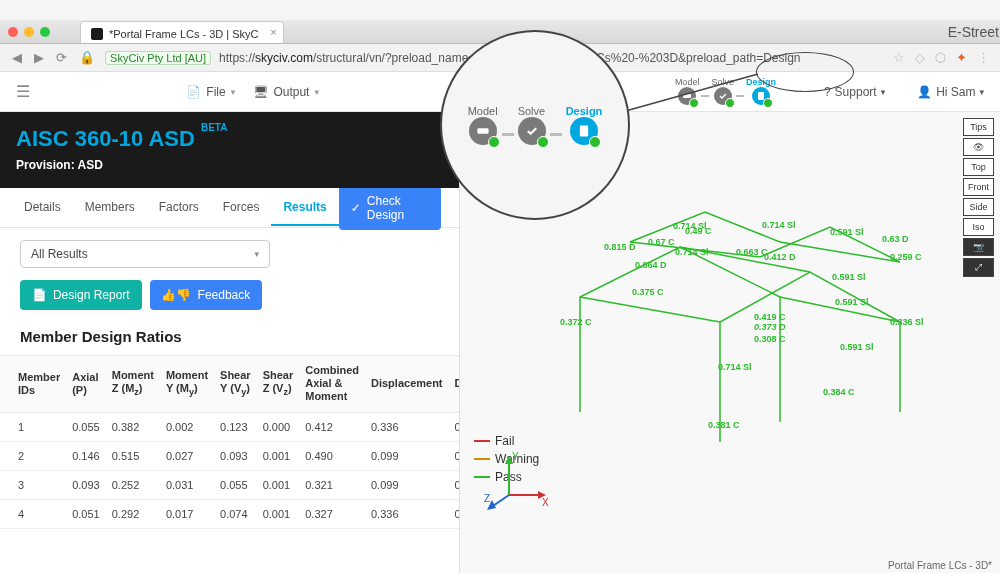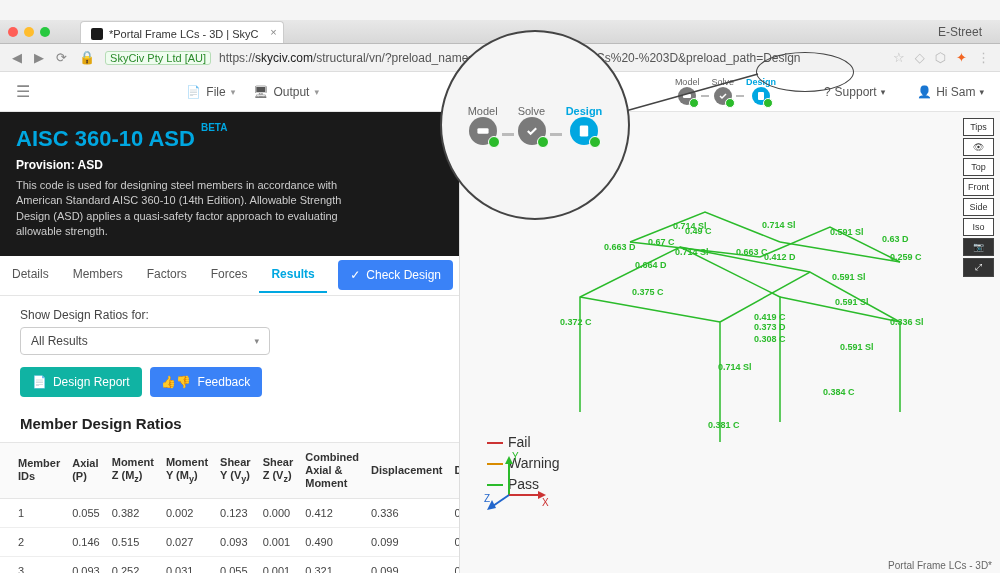--- a/index.html
+++ b/index.html
@@ -6,21 +6,21 @@
 body { font-family: -apple-system, BlinkMacSystemFont, "Segoe UI", Helvetica, Arial, sans-serif; font-size: 13px; color: #333; background: #f5f5f5; width: 1000px; height: 573px; overflow: hidden; position: relative; }
 
 
 .browser-top { height: 24px; background: linear-gradient(#e8e8e8,#d8d8d8); border-bottom: 1px solid #bbb; display: flex; align-items: center; padding-left: 8px; margin-top: 20px; }
 .traffic { display: flex; gap: 6px; }
 .traffic span { width: 10px; height: 10px; border-radius: 50%; }
 .tl-red { background: #ff5f57; } .tl-yel { background: #ffbd2e; } .tl-grn { background: #28c940; }
 .tab { margin-left: 30px; background: #fff; border: 1px solid #ccc; border-bottom: none; height: 22px; padding: 3px 24px 0 10px; font-size: 11px; border-radius: 4px 4px 0 0; display:flex; align-items:center; gap:6px; position:relative; }
 .tab .fav { width:12px;height:12px;background:#1a1a1a;border-radius:2px;}
 .tab .x { position:absolute; right:6px; top:4px; font-size:11px; color:#888;}
-.browser-right { margin-left:auto; padding-right:18px; font-size:12px; color:#555;}
+.browser-right { margin-left:auto; padding-right:1px; font-size:14px; color:#555;}
 .addr { height: 28px; background: #f2f2f2; border-bottom:1px solid #ddd; display:flex; align-items:center; gap:8px; padding:0 10px; font-size:12px;}
 .addr .nav-ico { color:#888; font-size:13px; padding:0 2px;}
 .addr .url-bar { flex:0 0 auto; display:flex; align-items:center; gap:6px; font-size:12px; }
 .addr .secure { color:#2a8a2a; font-size:11px; padding:0 4px; border:1px solid #b6dcb6; border-radius:3px; background:#effcef;}
 .addr .url { color:#555; }
 .addr .url b { color:#222; font-weight:500;}
 .addr .right-icons { margin-left:auto; display:flex; gap:10px; color:#bbb; font-size:13px;}
 .addr .right-icons .orange{color:#f26522;}
 
 
@@ -41,21 +41,21 @@
 
 .main { display:flex; height: calc(573px - 24px - 28px - 40px); position:relative;}
 .left { width:460px; background:#fff; display:flex; flex-direction:column; overflow:hidden; border-right:1px solid #ddd;}
 .dark-header { background:#1a1a1a; color:#eee; padding:14px 16px 16px;}
 .dh-title { font-size:22px; font-weight:600; color:#00a7e1; display:flex; align-items:flex-start; gap:6px;}
 .dh-title .beta { font-size:10px; color:#00a7e1; background:transparent; padding:0 0; position:relative; top:-4px;}
 .dh-prov { font-size:12px; margin-top:6px; color:#fff; font-weight:600;}
 .dh-desc { font-size:11px; color:#ccc; margin-top:6px; line-height:1.4; max-width:340px;}
 
 .panel { flex:1; overflow:auto; padding:0 0 10px;}
-.tabs { display:flex; align-items:center; border-bottom:1px solid #e5e5e5; padding:0 0; height:40px; background:#fff;}
+.tabs { display:flex; align-items:center; border-bottom:1px solid #e5e5e5; padding:0 12px; height:40px; background:#fff;}
 .tabs .tab-item { padding:10px 12px; font-size:12px; color:#555; cursor:pointer; border-bottom:2px solid transparent;}
 .tabs .tab-item.active { color:#00a7e1; border-bottom-color:#00a7e1; font-weight:600;}
 .tabs .check-btn { margin-left:auto; margin-right:6px; background:#3a82f7; color:#fff; font-size:12px; padding:8px 12px; border-radius:4px; display:flex; align-items:center; gap:6px; cursor:pointer;}
 
 .form-row { padding:12px 20px 0; font-size:12px; color:#444;}
 .form-row label{display:block; margin-bottom:5px;}
 .select { border:1px solid #ccc; border-radius:4px; padding:6px 10px; font-size:12px; width:250px; background:#fff; display:flex; justify-content:space-between; align-items:center; cursor:pointer;}
 .btn-row { padding:12px 20px; display:flex; gap:8px;}
 .btn { padding:8px 12px; border-radius:4px; font-size:12px; color:#fff; display:flex; align-items:center; gap:6px; cursor:pointer;}
 .btn.teal{background:#10b3a3;} .btn.blue{background:#3a82f7;}
@@ -65,21 +65,21 @@
 .tbl th { text-align:left; padding:8px 6px; border-top:1px solid #e5e5e5; border-bottom:1px solid #e5e5e5; font-weight:700; color:#333; background:#fafafa; white-space:normal; line-height:1.2;}
 .tbl th:first-child, .tbl td:first-child{padding-left:18px;}
 .tbl td { padding:8px 6px; border-bottom:1px solid #eee; color:#444;}
 .tbl th sub{font-size:9px;}
 
 
 .right { flex:1; background:#f8f8f8; position:relative;}
 .tips-bar { position:absolute; right:6px; top:6px; display:flex; flex-direction:column; gap:2px;}
 .tips-bar .tb { background:#fff; border:1px solid #444; font-size:9px; padding:3px 4px; text-align:center; cursor:pointer; min-width:28px;}
 .tips-bar .tb.dark{background:#333;color:#fff;}
-.legend { position:absolute; left:27px; top:320px; font-size:14px; line-height:1.5;}
+.legend { position:absolute; left:14px; top:320px; font-size:12px; line-height:1.5;}
 .legend .l-row{display:flex;align-items:center;gap:5px;}
 .legend .line{width:16px;height:2px;}
 .axes { position:absolute; left:24px; bottom:70px;}
 .logo { position:absolute; left:20px; bottom:8px; display:flex; align-items:center; gap:6px;}
 .logo-text{font-size:18px;font-weight:700;color:#333;}
 .logo-sub{font-size:6px; letter-spacing:1px; color:#666;}
 .footer-right { position:absolute; right:8px; bottom:6px; font-size:10px; color:#888;}
 .footer-left-file{position:absolute; right:8px; bottom:22px; font-size:10px; color:#666;}
 
 
@@ -190,36 +190,34 @@
 </div>
 
 <div class="main">
   <div class="left">
     <div class="dark-header">
       <div class="dh-title">
           <span>AISC 360-10 ASD</span>
           <span class="beta">BETA</span>
         </div>
       <div class="dh-prov">Provision: ASD</div>
-      <div class="dh-desc">This code is used for designing steel members in accordance with American Standard AISC 360-10 (14th Edition). Allowable Strength Design (ASD) applies a quasi-safety factor approach to evaluating allowable strength.</div>
     </div>
     <div class="panel">
       <div class="tabs">
         <div class="tab-item">Details</div>
         <div class="tab-item">Members</div>
         <div class="tab-item">Factors</div>
         <div class="tab-item">Forces</div>
         <div class="tab-item active">Results</div>
         <div class="check-btn">
             <span>✓</span>
             <span>Check Design</span>
           </div>
       </div>
       <div class="form-row">
-        <label>Show Design Ratios for:</label>
         <div class="select">
             <span>All Results</span>
             <span style="font-size:9px;color:#888;">▾</span>
           </div>
       </div>
       <div class="btn-row">
         <div class="btn teal">
             <span>📄</span>
             <span>Design Report</span>
           </div>
@@ -314,28 +312,28 @@
         <div class="struct-label" style="left: 213px; top: 109px;">0.714 Sl</div>
         <div class="struct-label" style="left: 302px; top: 108px;">0.714 Sl</div>
         <div class="struct-label" style="left: 215px; top: 135px;">0.714 Sl</div>
         <div class="struct-label" style="left: 304px; top: 140px;">0.412 D</div>
         <div class="struct-label" style="left: 370px; top: 115px;">0.591 Sl</div>
         <div class="struct-label" style="left: 372px; top: 160px;">0.591 Sl</div>
         <div class="struct-label" style="left: 375px; top: 185px;">0.591 Sl</div>
         <div class="struct-label" style="left: 380px; top: 230px;">0.591 Sl</div>
         <div class="struct-label" style="left: 422px; top: 122px;">0.63 D</div>
         <div class="struct-label" style="left: 430px; top: 140px;">0.259 C</div>
-        <div class="struct-label" style="left: 144px; top: 130px;">0.663 D</div>
+        <div class="struct-label" style="left: 144px; top: 130px;">0.815 D</div>
         <div class="struct-label" style="left: 188px; top: 125px;">0.67 C</div>
         <div class="struct-label" style="left: 175px; top: 148px;">0.664 D</div>
         <div class="struct-label" style="left: 172px; top: 175px;">0.375 C</div>
         <div class="struct-label" style="left: 430px; top: 205px;">0.336 Sl</div>
         <div class="struct-label" style="left: 100px; top: 205px;">0.372 C</div>
         <div class="struct-label" style="left: 294px; top: 200px;">0.419 C</div>
-        <div class="struct-label" style="left: 294px; top: 210px;">0.373 D</div>
+        <div class="struct-label" style="left: 294px; top: 210px; font-style: italic;">0.373 D</div>
         <div class="struct-label" style="left: 294px; top: 222px;">0.308 C</div>
         <div class="struct-label" style="left: 258px; top: 250px;">0.714 Sl</div>
         <div class="struct-label" style="left: 363px; top: 275px;">0.384 C</div>
         <div class="struct-label" style="left: 248px; top: 308px;">0.381 C</div>
       </div>
 
     <div class="tips-bar">
       <div class="tb">Tips</div>
       <div class="tb">👁</div>
       <div class="tb">Top</div>

